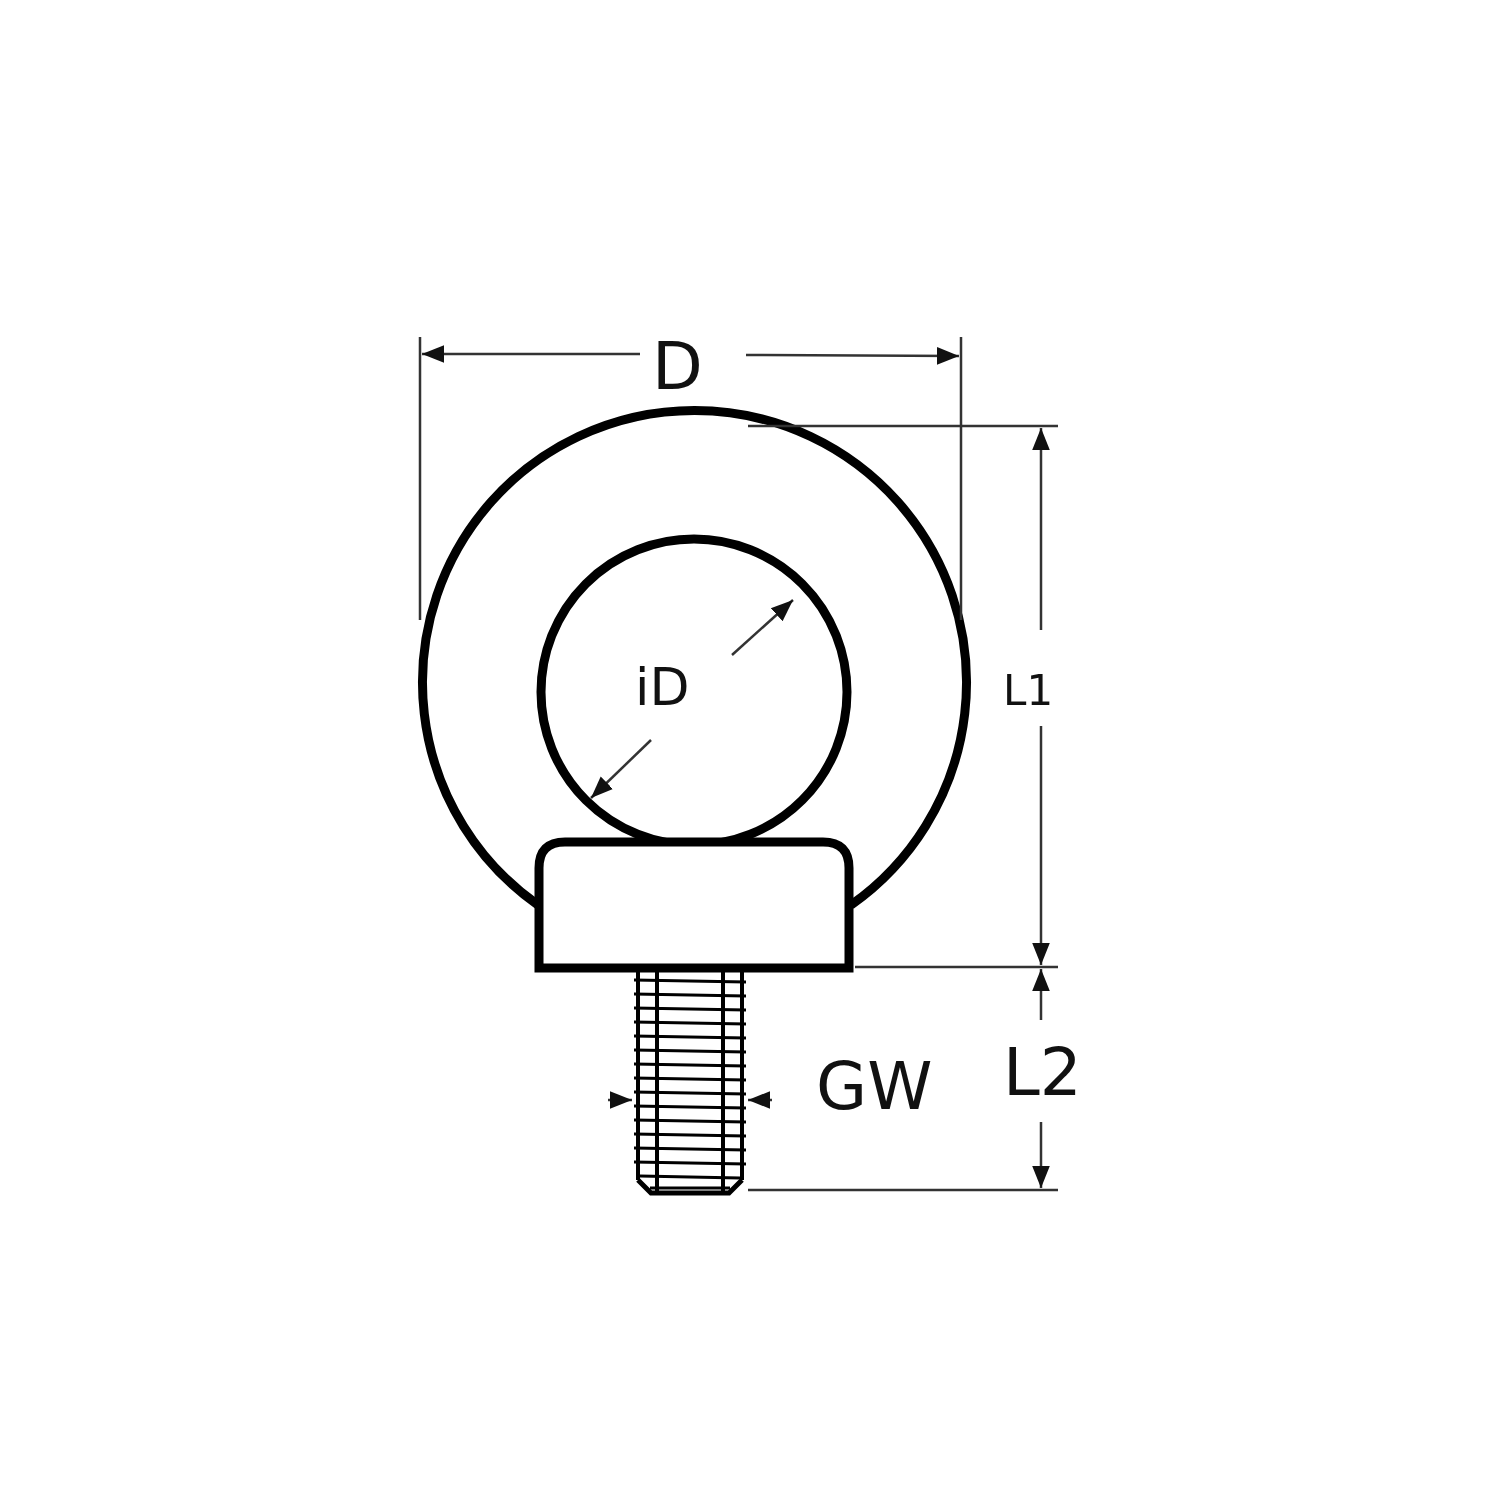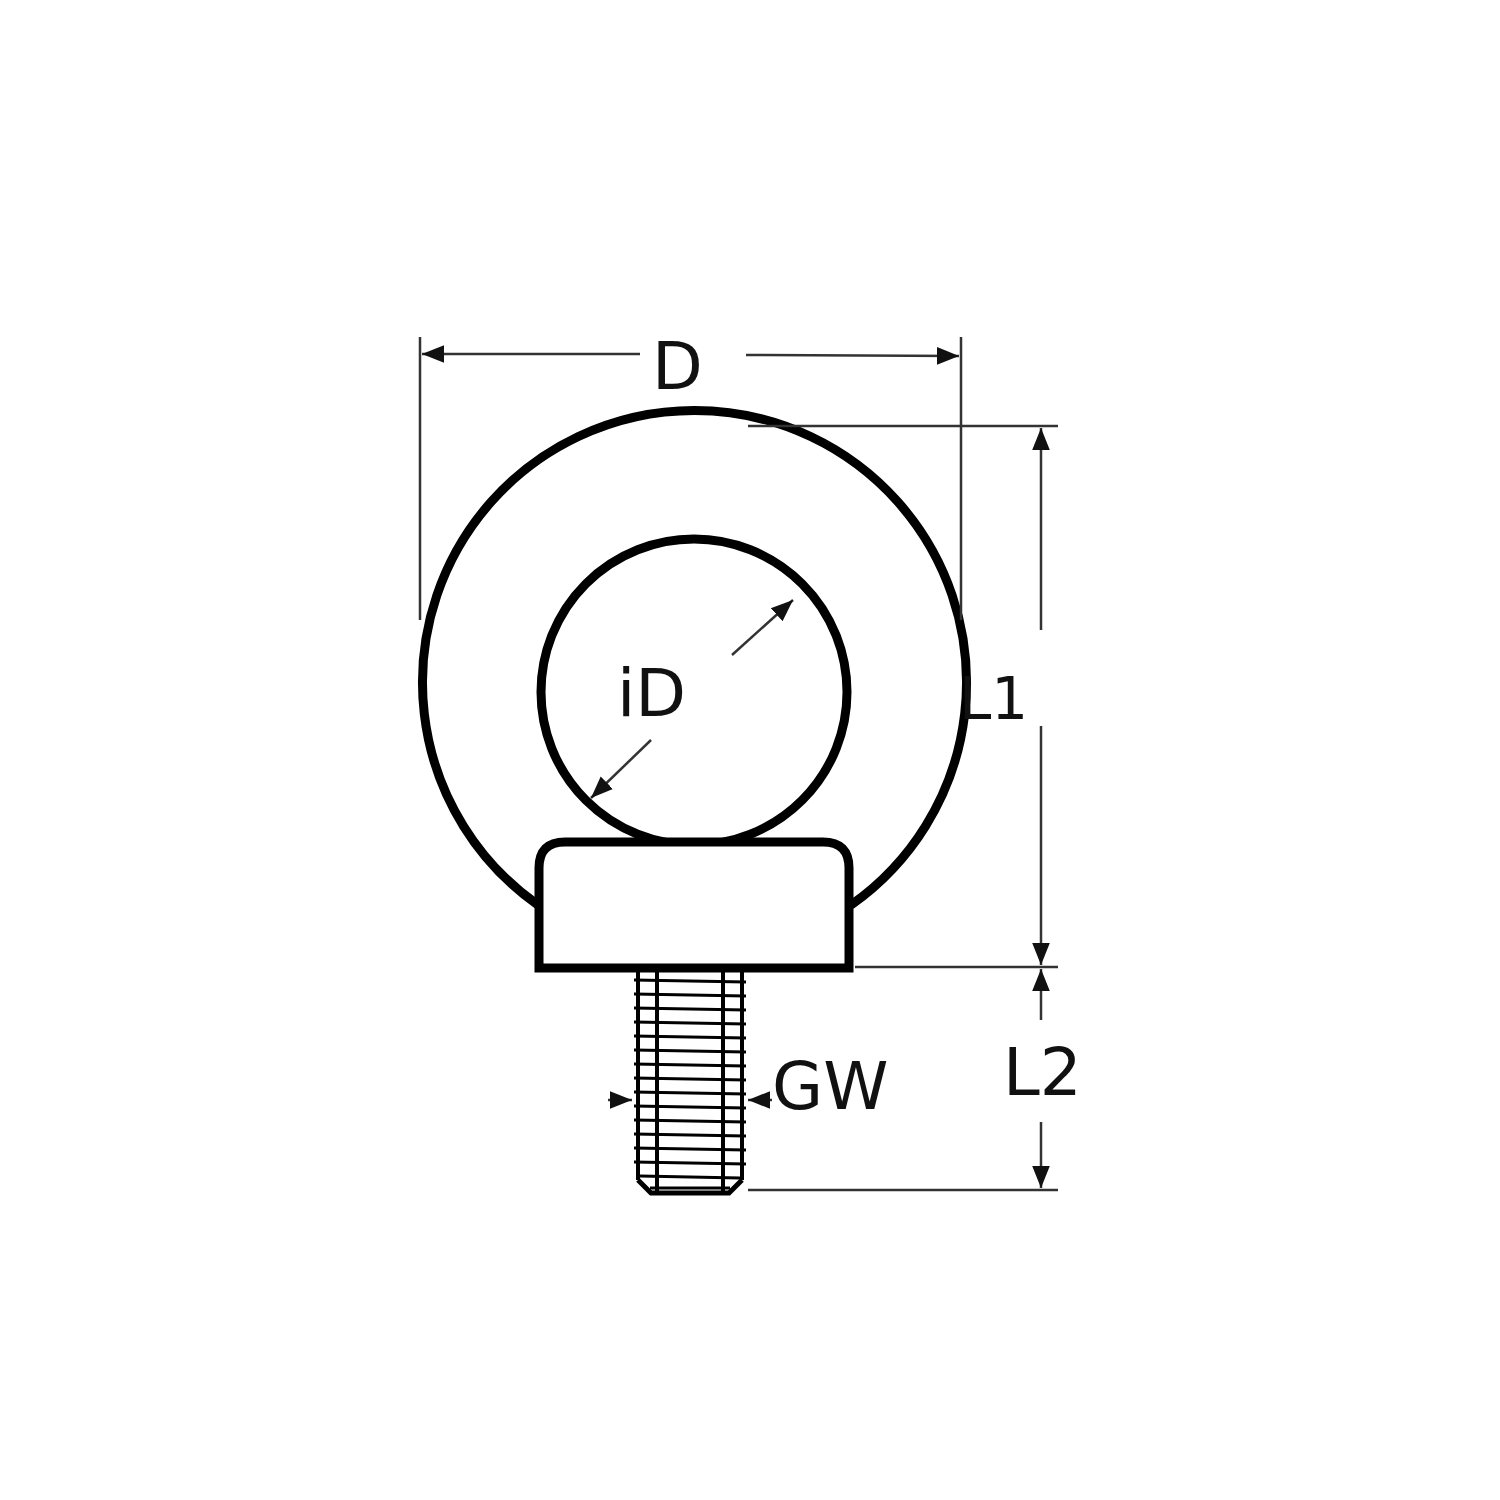--- a/index.html
+++ b/index.html
@@ -1,22 +1,22 @@
 <!DOCTYPE html>
 <html><head>
   <meta charset="utf-8">
   <style>
     html, body { margin: 0; padding: 0; background: #ffffff; }
     .canvas { position: relative; width: 1500px; height: 1500px; background: #ffffff; overflow: hidden; }
     svg { position: absolute; left: 0; top: 0; }
     .lbl { position: absolute; font-family: "DejaVu Sans", sans-serif; color: #111111; line-height: 1; white-space: nowrap; }
     .lbl-D { left: 652px; top: 334px; font-size: 66px; }
-    .lbl-iD { left: 617px; top: 661px; font-size: 66px; }
-    .lbl-L1 { left: 959px; top: 670px; font-size: 58px; }
-    .lbl-GW { left: 772px; top: 1054px; font-size: 66px; }
+    .lbl-iD { left: 635px; top: 661px; font-size: 52px; }
+    .lbl-L1 { left: 1003px; top: 670px; font-size: 42px; }
+    .lbl-GW { left: 816px; top: 1054px; font-size: 66px; }
     .lbl-L2 { left: 1003px; top: 1040px; font-size: 66px; text-align: right; }
   </style>
 </head>
 <body>
 
 <div class="canvas">
   <svg width="1500" height="1500" viewBox="0 0 1500 1500">
     <defs>
       <marker id="arr" viewBox="0 0 10 10" refX="10" refY="5" markerWidth="10" markerHeight="10" markerUnits="userSpaceOnUse" orient="auto-start-reverse">
         <path d="M0,0 L10,5 L0,10 z" fill="#111"></path>

